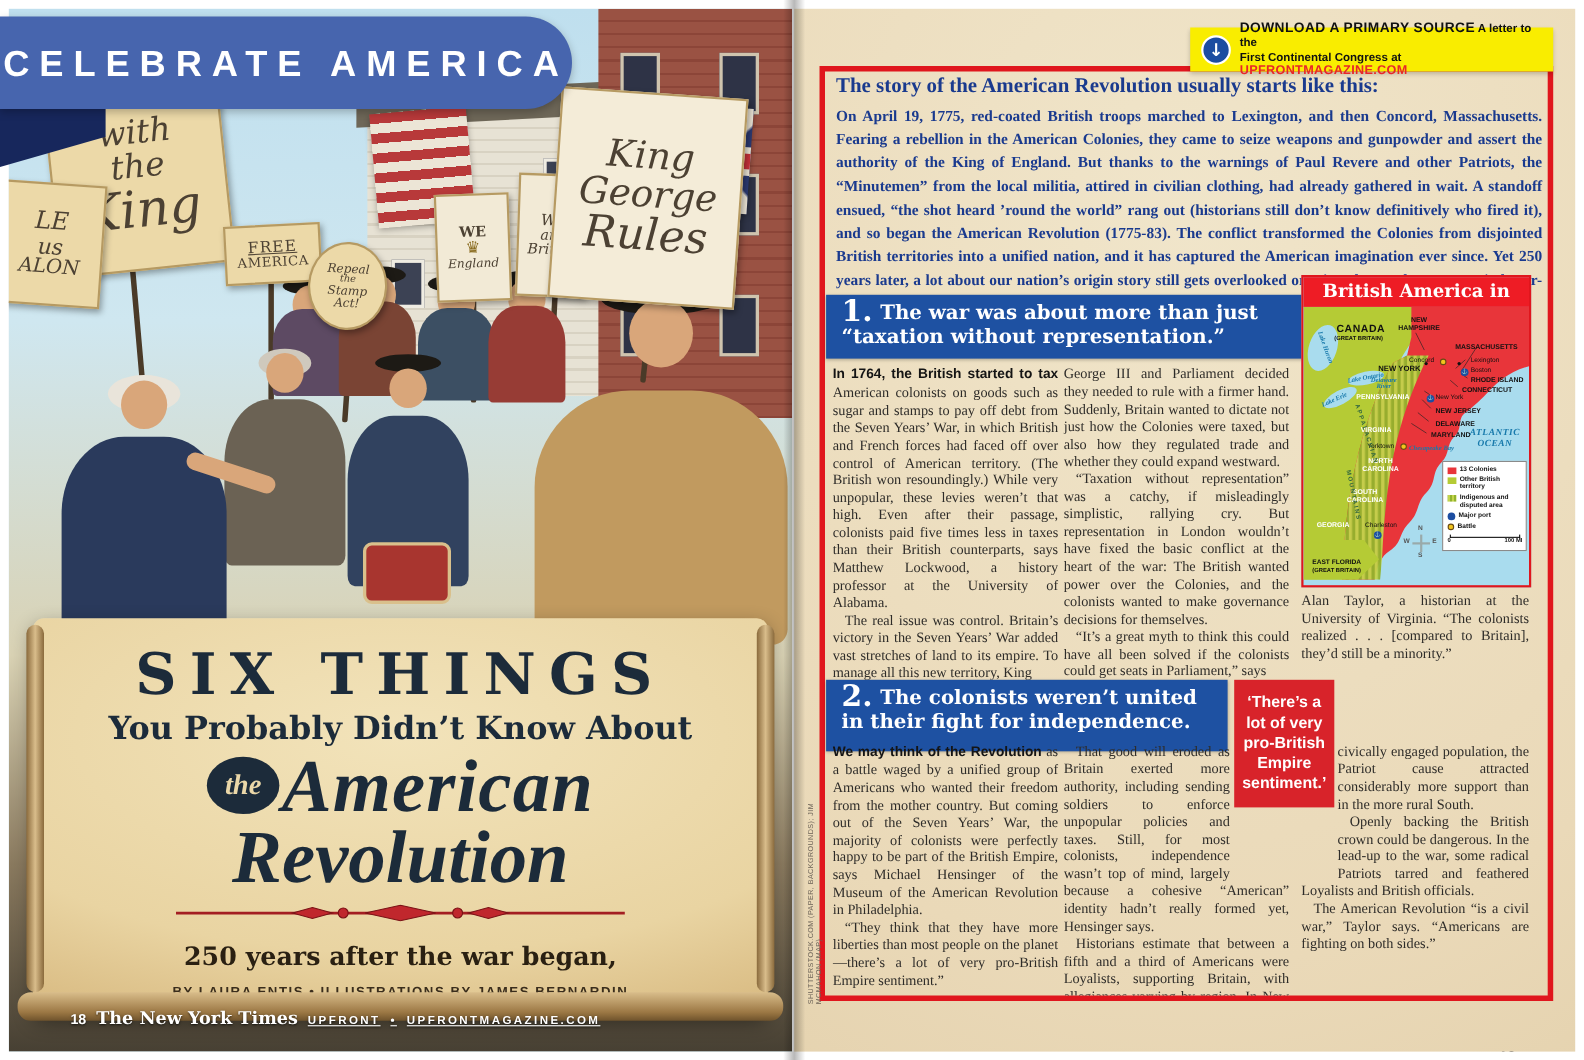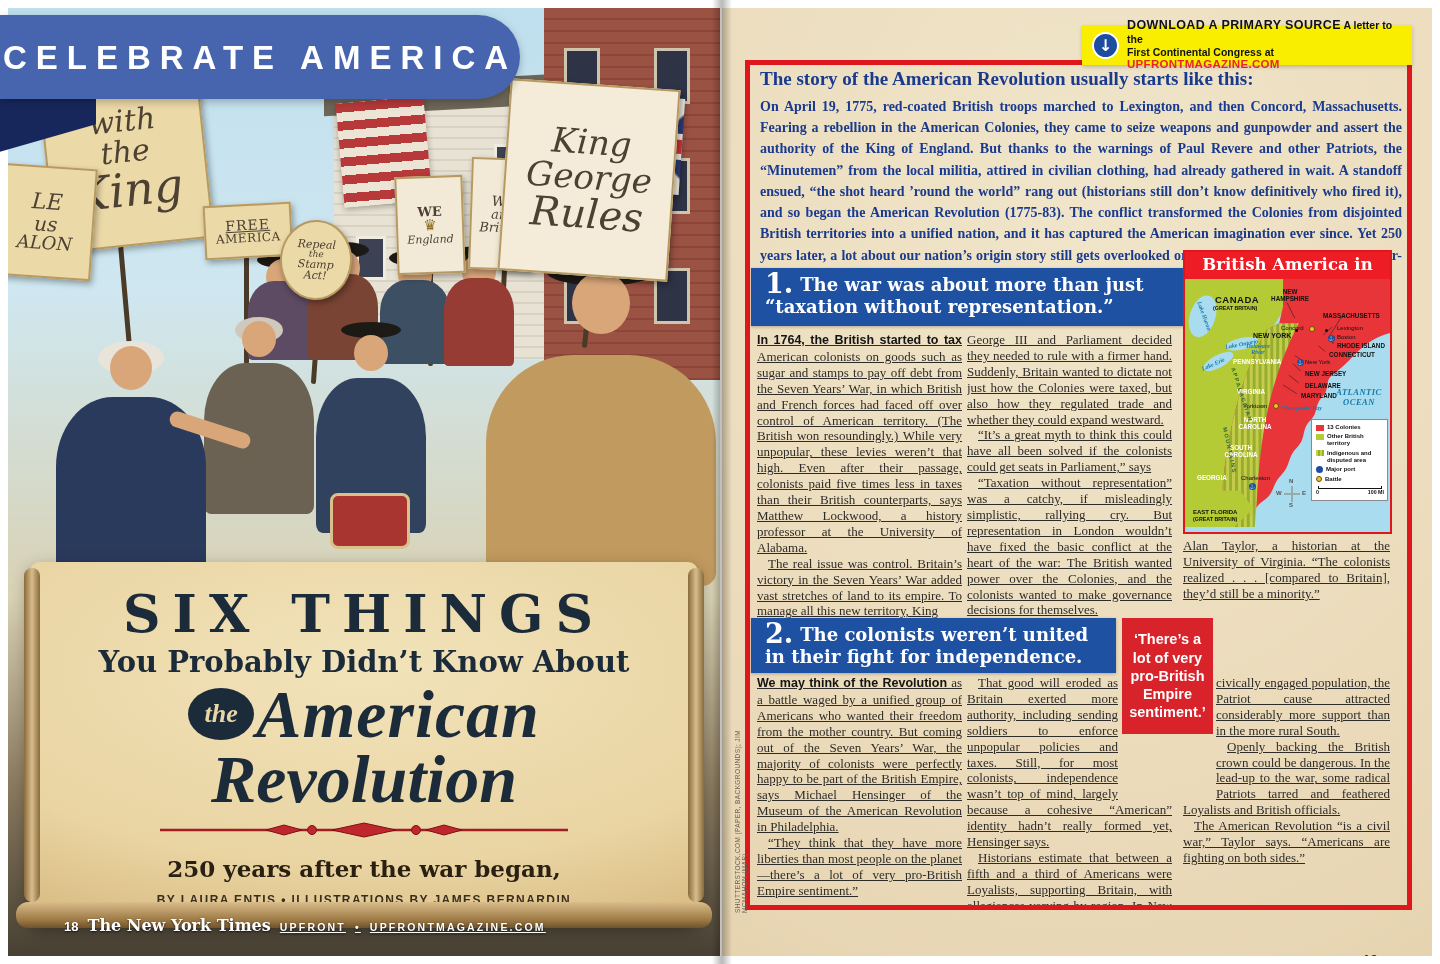--- a/index.html
+++ b/index.html
@@ -105,24 +105,24 @@
 
   .intro { position:absolute; left:38px; top:60px; width:642px; z-index:3; color:#1a3a8e; }
   .intro h2 { font:700 19px/1.2 "Liberation Serif", serif; margin-bottom:5px; }
   .intro p { font:700 14px/1.52 "Liberation Serif", serif; text-align:justify; }
 
   .sec-head { position:absolute; background:#1e51a2; color:#fff; z-index:3;
      padding:4px 12px 6px 14px; box-shadow:0 1px 3px rgba(0,0,0,.25); }
   .sec-head .num { font:700 27px/0.9 "DejaVu Serif", serif; margin-right:7px; vertical-align:-2px; }
   .sec-head .t { font:700 18px/1.18 "DejaVu Serif", serif; }
   #sec1-head { left:29px; top:260px; width:490px; height:58px; }
-  #sec2-head { left:29px; top:610px; width:365px; height:55px; }
+  #sec2-head { left:29px; top:610px; width:365px; height:65px; }
 
   .col { position:absolute; width:205px; font:13px/15.9px "Liberation Serif", serif; color:#2e2c29;
-     text-align:justify; z-index:3; overflow:hidden;text-decoration:underline; }
+     text-align:justify; z-index:3; overflow:hidden; }
   .col p { margin:0; }
   .col p.ind { text-indent:11px; }
   .lead-in { font:700 12.5px/15.9px "Liberation Sans", sans-serif; color:#141414; }
   #s1c1 { left:35px;  top:324px; height:286px; }
   #s1c2 { left:245px; top:324px; height:286px; }
   #s1c3 { left:461px; top:530px; height:80px; width:207px; }
   #s2c1 { left:35px;  top:667px; height:230px; }
   #s2c2 { left:245px; top:667px; height:230px; }
   #s2c3 { left:461px; top:667px; height:230px; width:207px; }
   .pq-spacer-r { float:right; width:54px; height:120px; }
@@ -346,22 +346,22 @@
     <div class="sec-head" id="sec1-head">
       <div class="t"><span class="num">1.</span><span>The war was about more than just “taxation without representation.”</span></div>
     </div>
 
     <div class="col" id="s1c1">
       <p><span class="lead-in">In 1764, the British started to tax</span><span> American colonists on goods such as sugar and stamps to pay off debt from the Seven Years’ War, in which British and French forces had faced off over control of American territory. (The British won resoundingly.) While very unpopular, these levies weren’t that high. Even after their passage, colonists paid five times less in taxes than their British counterparts, says Matthew Lockwood, a history professor at the University of Alabama.</span></p>
       <p class="ind">The real issue was control. Britain’s victory in the Seven Years’ War added vast stretches of land to its empire. To manage all this new territory, King</p>
     </div>
     <div class="col" id="s1c2">
       <p>George III and Parliament decided they needed to rule with a firmer hand. Suddenly, Britain wanted to dictate not just how the Colonies were taxed, but also how they regulated trade and whether they could expand westward.</p>
+      <p class="ind">“Taxation without representation” was a catchy, if misleadingly simplistic, rallying cry. But representation in London wouldn’t have fixed the basic conflict at the heart of the war: The British wanted power over the Colonies, and the colonists wanted to make governance decisions for themselves.</p>
       <p class="ind">“It’s a great myth to think this could have all been solved if the colonists could get seats in Parliament,” says</p>
-      <p class="ind">“Taxation without representation” was a catchy, if misleadingly simplistic, rallying cry. But representation in London wouldn’t have fixed the basic conflict at the heart of the war: The British wanted power over the Colonies, and the colonists wanted to make governance decisions for themselves.</p>
     </div>
     <div class="col" id="s1c3">
       <p>Alan Taylor, a historian at the University of Virginia. “The colonists realized . . . [compared to Britain], they’d still be a minority.”</p>
     </div>
 
     <div class="map">
       <div class="map-title">British America in 1775</div>
       <div class="map-body">
         <svg viewBox="0 0 209 253">
           <defs>

